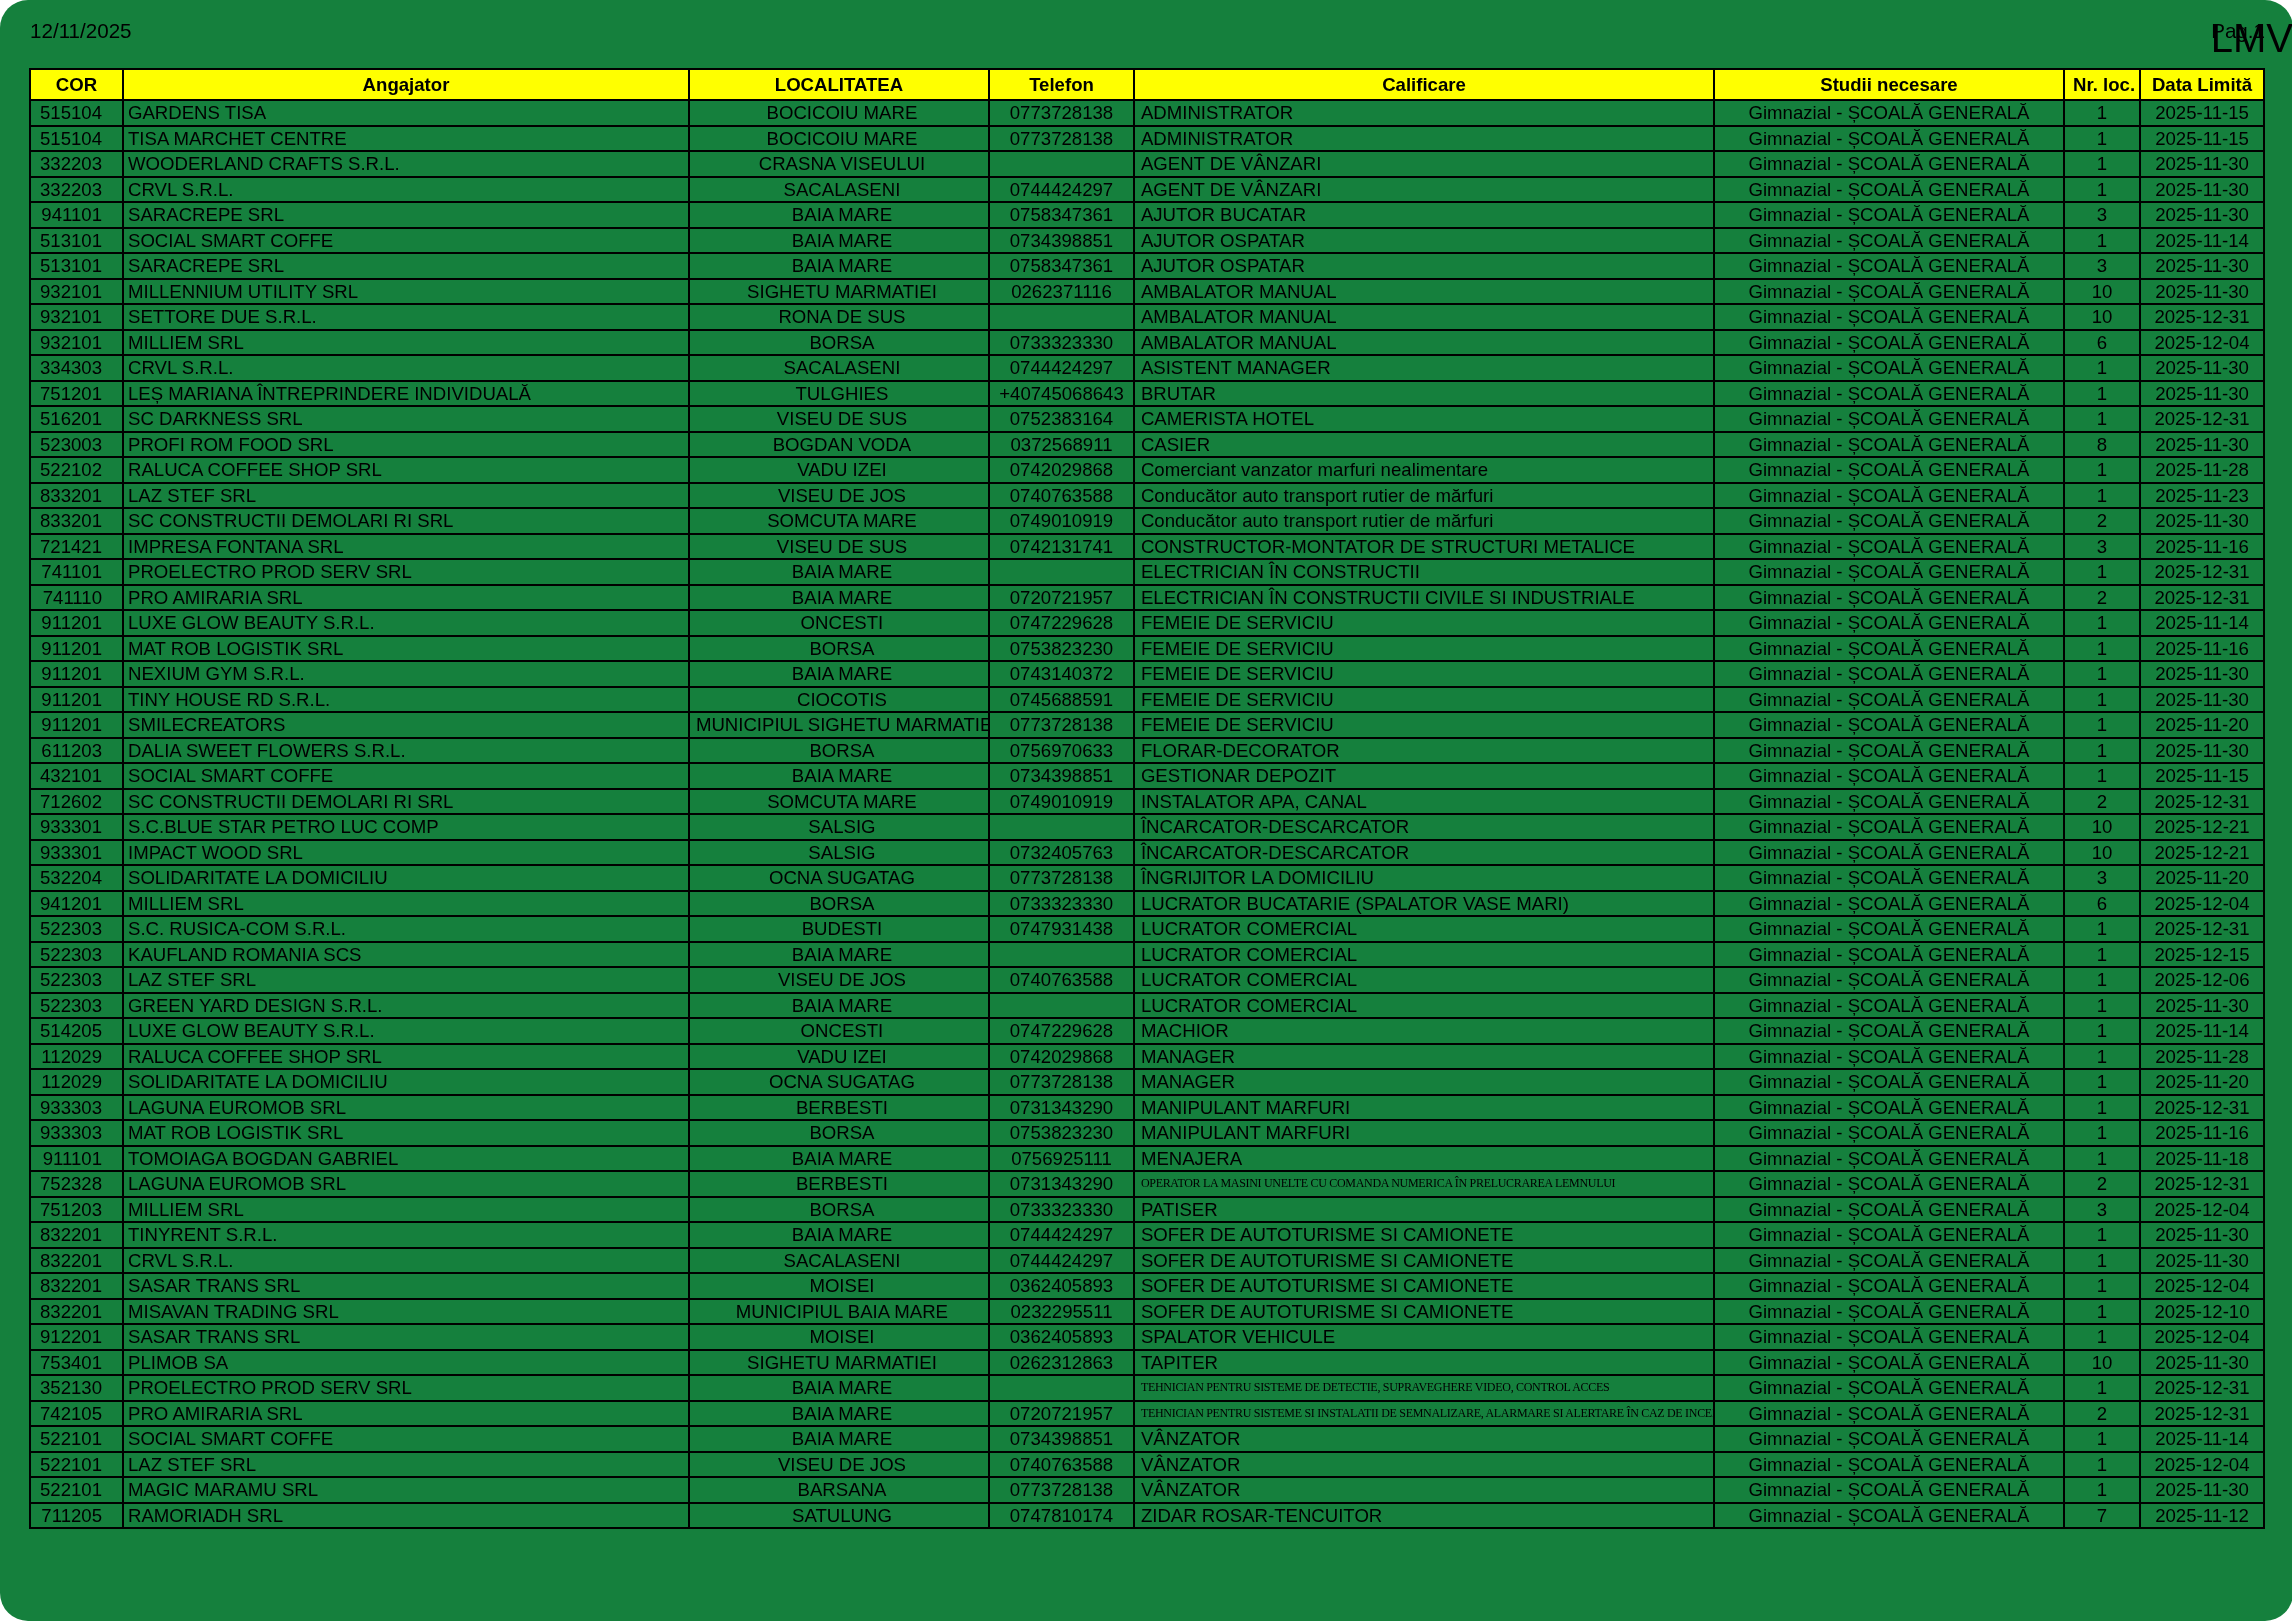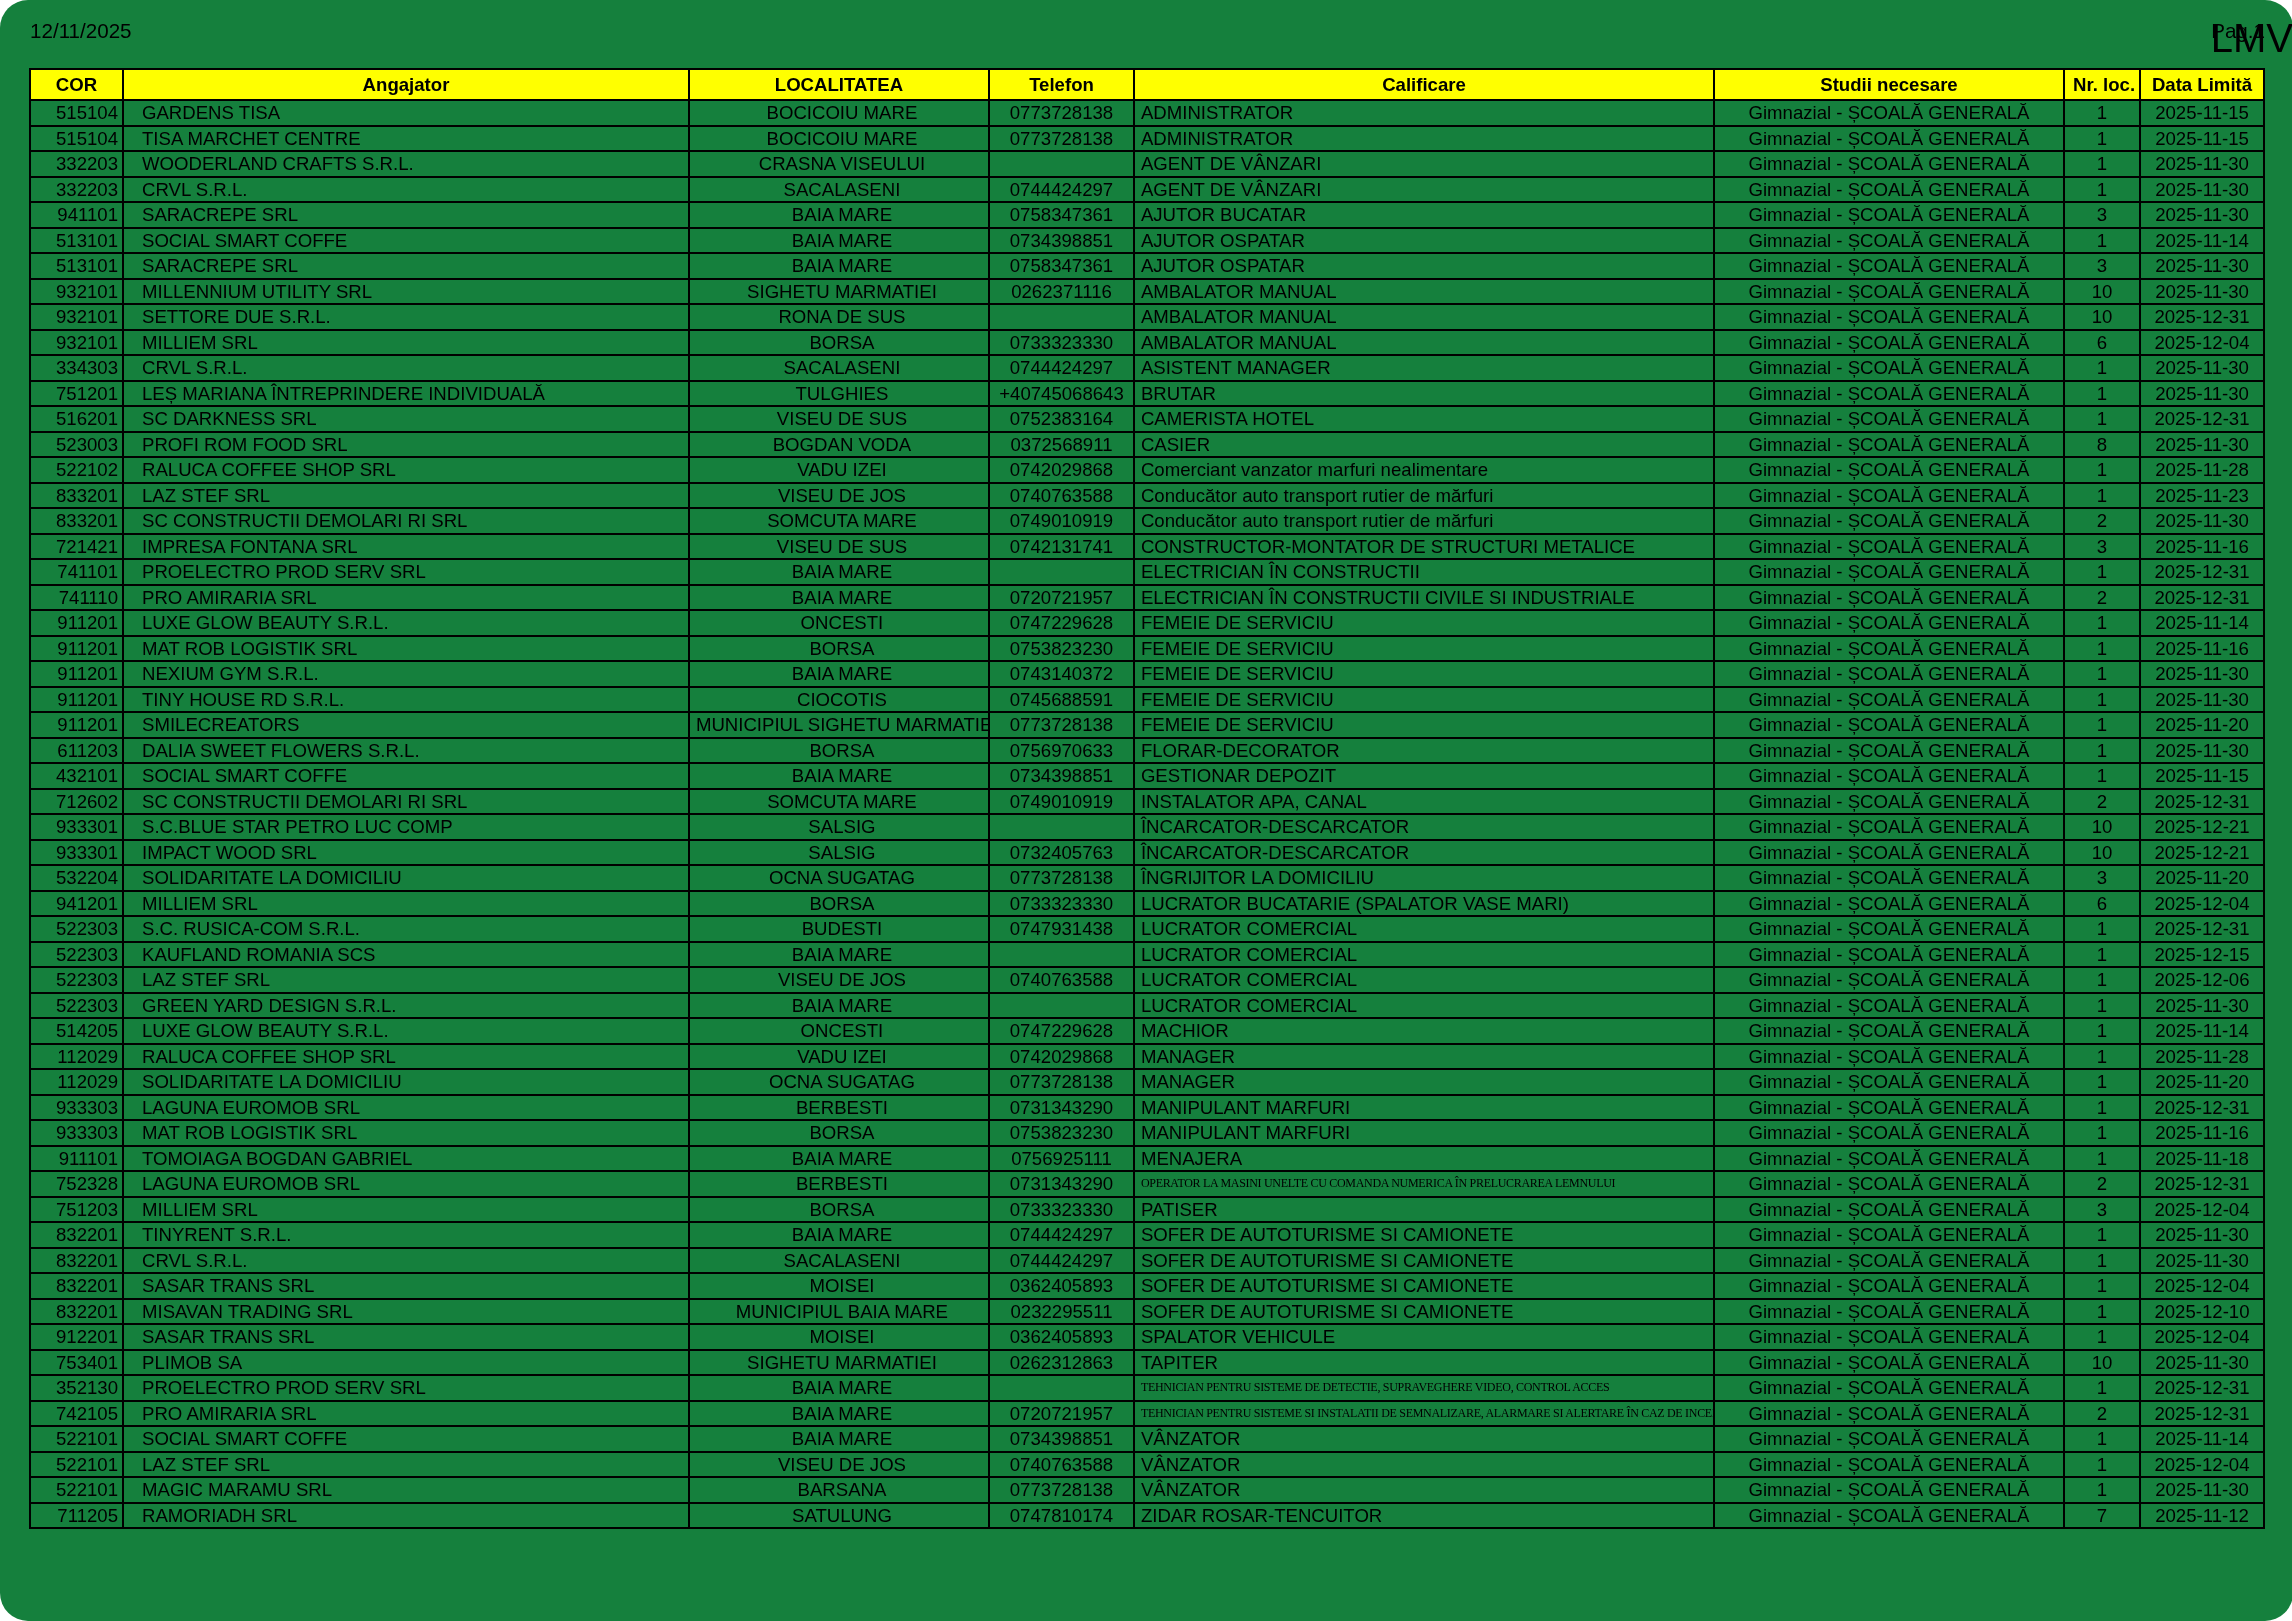--- a/index.html
+++ b/index.html
@@ -70,22 +70,22 @@
   }
   td {
     border: 2px solid #000;
     font-size: 18.6px;
     height: 23.5px;
     line-height: 23.5px;
     padding: 0;
     white-space: nowrap;
     overflow: hidden;
   }
-  td.cor      { text-align: right;  padding-right: 4px; }
-  td.ang      { text-align: left;   padding-left: 18px;  }
+  td.cor      { text-align: right;  padding-right: 20px; }
+  td.ang      { text-align: left;   padding-left: 4px;  }
   td.loc      { text-align: center;   padding-left: 5.9px;  }
   td.tel      { text-align: center;  padding-right: 0;}
   td.calif    { text-align: left;   padding-left: 5.9px;  }
   td.calif.small { font-size: 12px; letter-spacing: -0.3px; font-family: Liberation Serif, serif; }
   td.studii   { text-align: center; }
   td.nrloc    { text-align: center; }
   td.datalim  { text-align: center; }
 </style>
 </head>
 <body>

